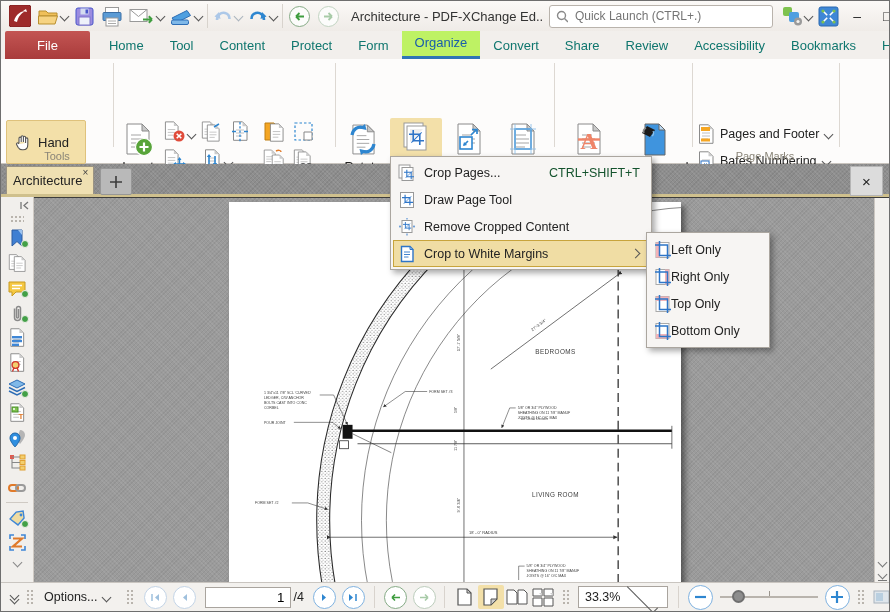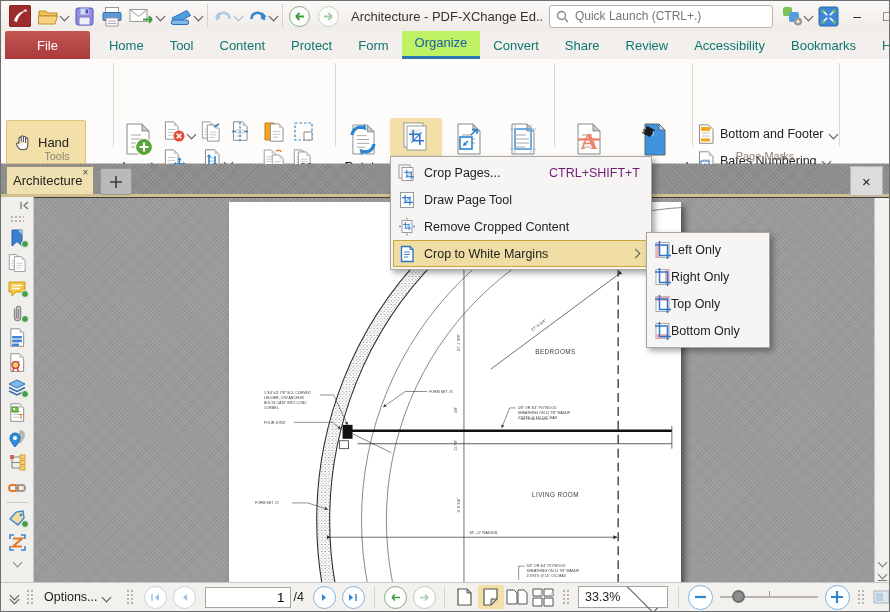--- a/index.html
+++ b/index.html
@@ -65,21 +65,21 @@
   .zoombox span{flex:1}
   .laybtn{width:24px;height:22px;display:flex;align-items:center;justify-content:center;border:1px solid transparent;border-radius:2px;flex:none}
   .slider{position:relative;width:98px;height:20px;flex:none}
   .slider .track{position:absolute;left:0;right:0;top:9px;height:2px;background:#b9b4ad}
   .slider .tick{position:absolute;left:49px;top:4px;width:1px;height:5px;background:#9a958e}
   .slider .thumb{position:absolute;left:12px;top:3px;width:13px;height:13px;border-radius:50%;background:#8d8d8d;border:2px solid #6f6f6f;box-sizing:border-box}
   
   .menu{position:absolute;left:389px;top:155px;width:262px;background:#f7f5f3;border:1px solid #aba69f;box-shadow:3px 3px 6px rgba(0,0,0,.35);z-index:50;padding:2px;box-sizing:border-box}
   .mitem{display:flex;align-items:center;height:25px;gap:8px;padding:0 4px;font-size:12.5px;border:1px solid transparent}
   .mitem .mlabel{flex:1;white-space:nowrap}
-  .mitem .msc{color:#701a75;margin-right:4px}
+  .mitem .msc{color:#14532d;margin-right:4px}
   .mitem.hl{background:#f0dda4;border:1px solid #c8a43c}
   .submenu{position:absolute;left:645px;top:231px;width:124px;background:#f7f5f3;border:1px solid #aba69f;box-shadow:3px 3px 6px rgba(0,0,0,.35);z-index:60;padding:3px;box-sizing:border-box}
   .smitem{display:flex;align-items:center;height:27px;gap:0;padding:0 4px;font-size:12.5px}
   
   .dwg text{fill:#3c3c3c;font-family:"Liberation Sans",sans-serif}
 </style>
 </head>
 <body>
 
 <svg width="0" height="0" style="position:absolute">
@@ -415,21 +415,21 @@
       <span class="chv"></span>
     </div>
     <div class="gdiv" style="left:691px"></div>
 
     <div class="pmrow" style="left:697px;top:63px">
       <svg width="16" height="20">
           <use href="#sym-spage" width="16" height="20"></use>
           <rect x="3" y="3" width="9" height="4" fill="#f5a623"></rect>
           <rect x="3" y="14.5" width="9" height="3" fill="#f5a623"></rect>
         </svg>
-      <span>Bottom and Footer</span>
+      <span>Pages and Footer</span>
         <span class="chv"></span>
     </div>
     <div class="pmrow" style="left:697px;top:90px">
       <svg width="16" height="20">
           <use href="#sym-spage" width="16" height="20"></use>
           <rect x="3" y="10" width="8" height="8" fill="#fff" stroke="#2e75c8"></rect>
           <text x="7" y="17" font-size="8" font-weight="bold" fill="#2e75c8" text-anchor="middle" font-family="Liberation Sans,sans-serif">#</text>
         </svg>
       <span>Bates Numbering</span>
         <span class="chv"></span>

